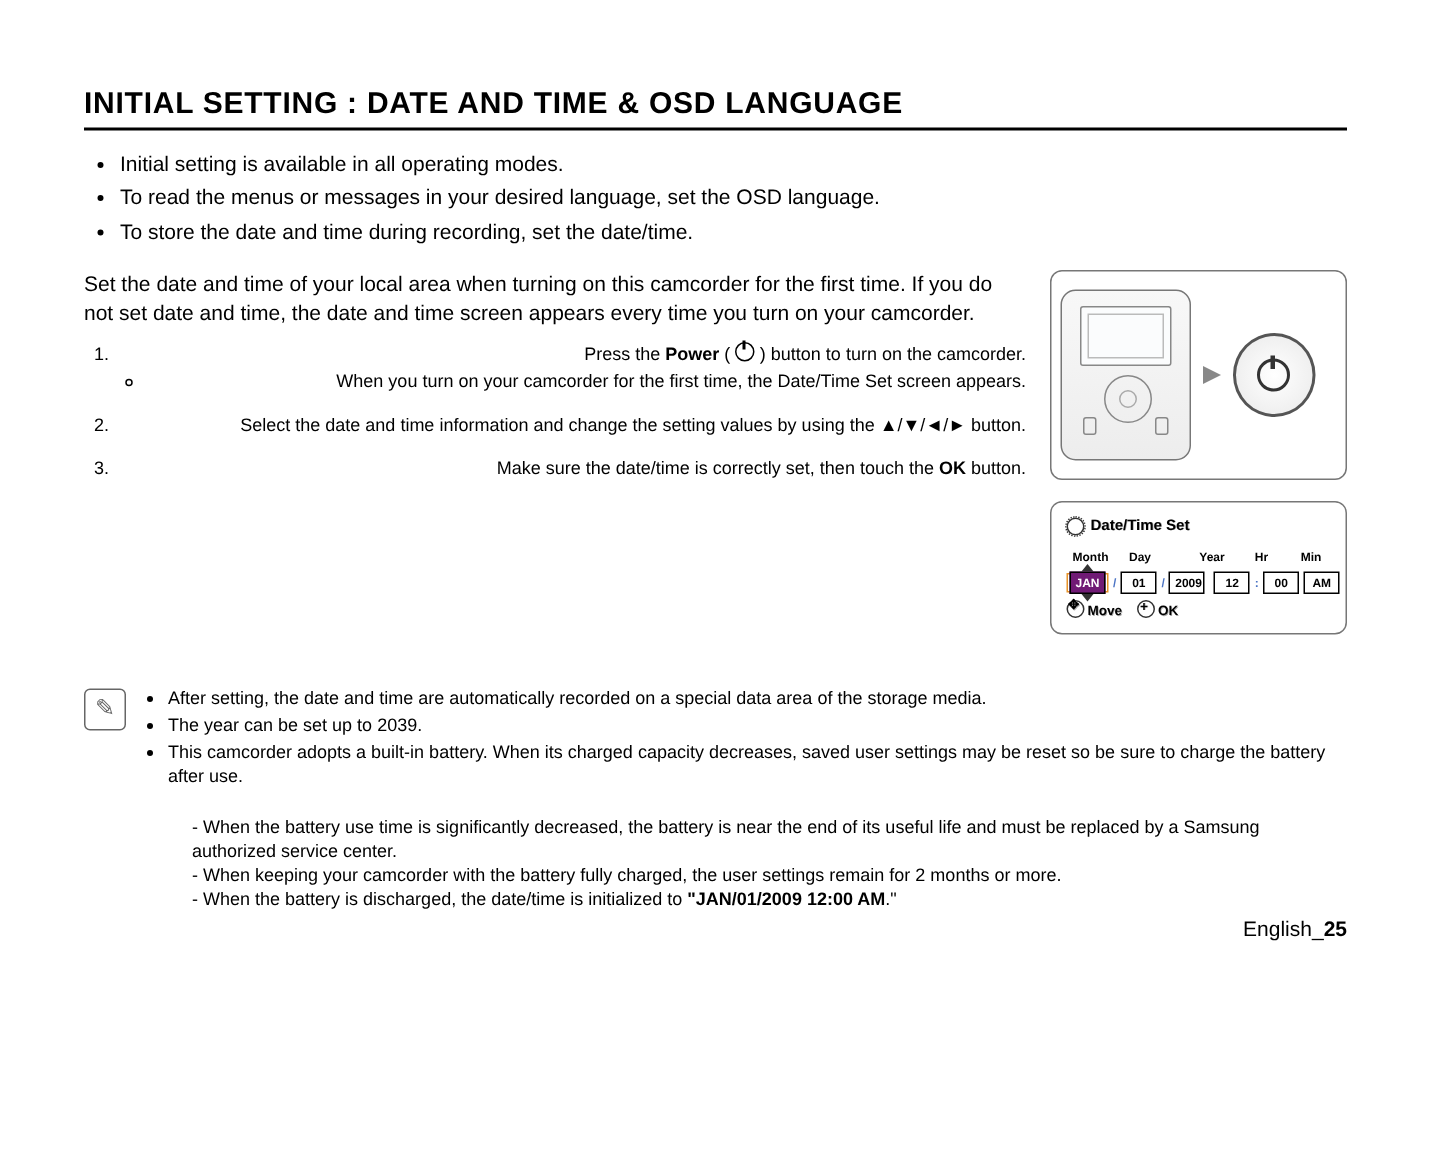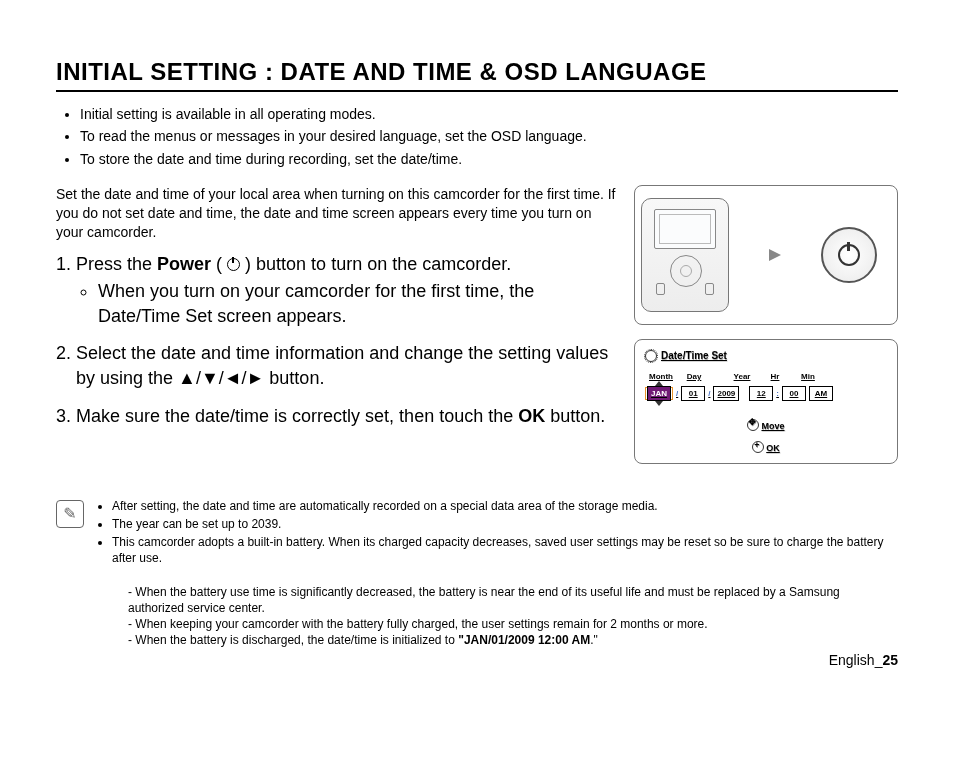--- a/index.html
+++ b/index.html
@@ -11,55 +11,56 @@
     width: 954px;
     height: 766px;
     box-sizing: border-box;
     position: relative;
   }
   .page {
     padding: 58px 56px 40px 56px;
     position: relative;
   }
   .title {
-    font-size: 24px;
+    font-size: 20px;
     font-weight: bold;
     letter-spacing: 0.5px;
     border-bottom: 2px solid #000;
     padding-bottom: 4px;
     margin-bottom: 12px;
   }
   .intro-list {
     margin: 0 0 16px 0;
     padding-left: 24px;
     font-size: 14px;
     line-height: 1.45;
   }
   .intro-list li { margin-bottom: 2px; }
   .two-col {
     display: flex;
     gap: 16px;
   }
   .col-left { flex: 1; }
-  .col-right { width: 264px; flex-shrink: 0; text-decoration: underline; }
+  .col-right { width: 198px; flex-shrink: 0; }
   .subhead {
     font-size: 15px;
     font-weight: bold;
     margin: 6px 0 4px 0;
   }
   .body-text {
     font-size: 14px;
     line-height: 1.35;
     margin-bottom: 10px;
   }
   ol.steps {
-    font-size: 18px;
+    font-size: 12px;
     line-height: 1.4;
     padding-left: 20px;
     margin: 0;
+    text-align: right;
   }
   ol.steps > li { margin-bottom: 12px; }
   ol.steps ul { margin: 2px 0 0 0; padding-left: 22px; }
   .bold { font-weight: bold; }
   .arrow { font-family: Arial; }
   .power-ico {
     display: inline-block;
     width: 11px; height: 11px;
     border: 1.5px solid #000;
     border-radius: 50%;
@@ -217,25 +218,24 @@
     transform:translateX(-50%);
     width:0;height:0;
     border-left:4px solid transparent;
     border-right:4px solid transparent;
   }
   .caret-up{ top:-7px; border-bottom:5px solid #333;}
   .caret-down{ bottom:-7px; border-top:5px solid #333;}
   .slash{font-weight:bold;color:#4a73c4;}
   .osd-bottom{
     display:flex; gap:10px; align-items:center;
-    margin-top:18px;
+    margin-top:4px;
     font-size:9px;
     font-weight:bold;
     text-shadow: 0.5px 0.5px 0 #aaa;
-    flex-direction: column;
   }
   .nav-ico, .ok-ico{
     display:inline-block;
     border:1.5px solid #333;
     border-radius:50%;
     width:10px;height:10px;
     position:relative;
     vertical-align:-2px;
     margin-right:2px;
     background:#fff;

